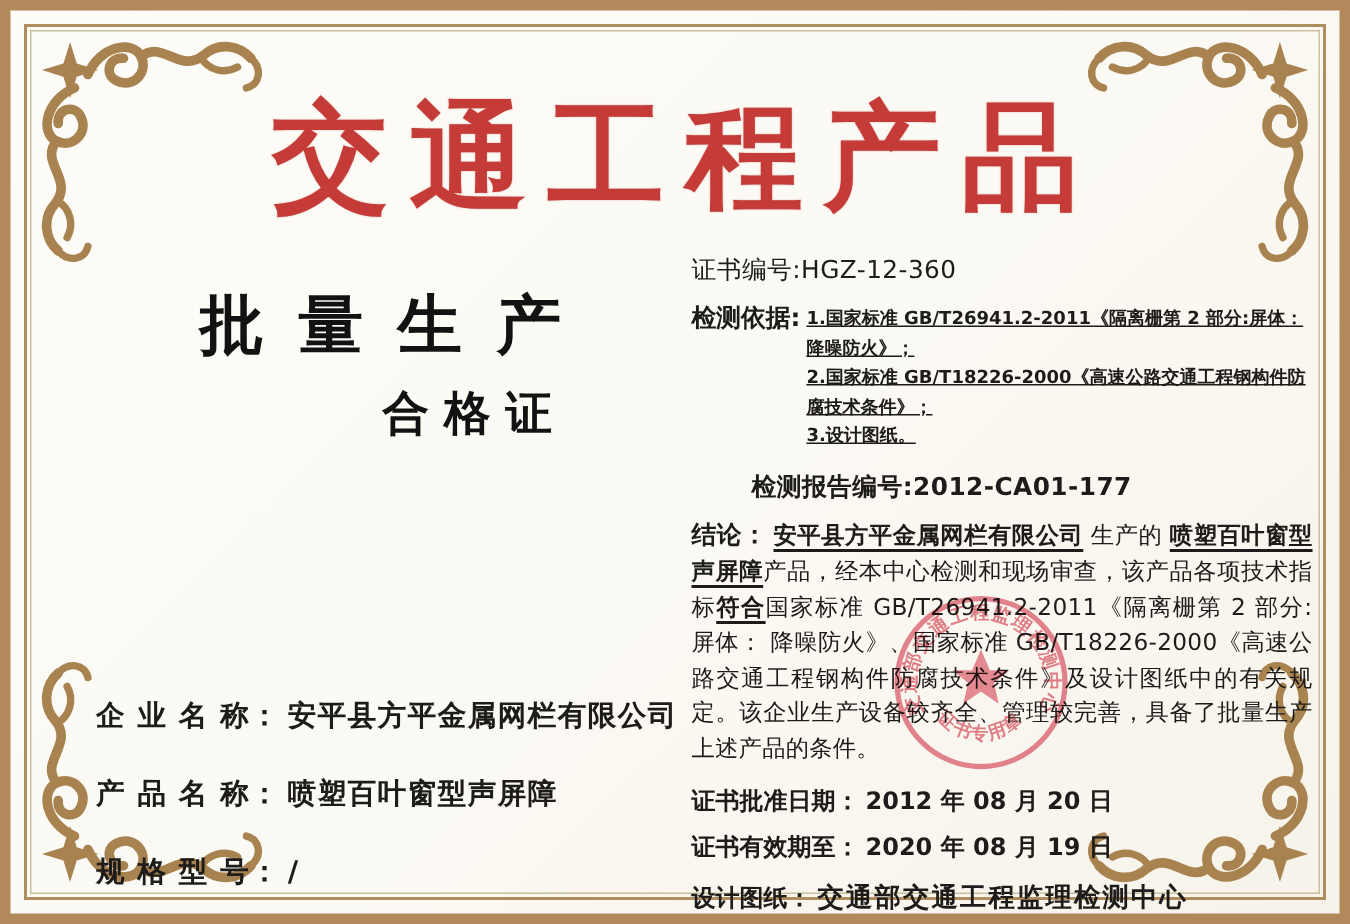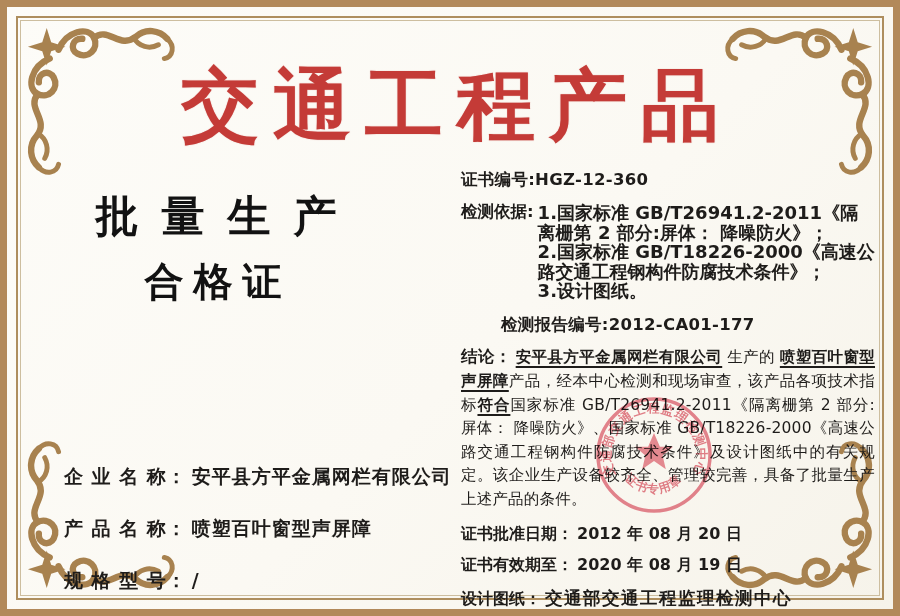--- a/index.html
+++ b/index.html
@@ -24,34 +24,34 @@
   .corner.br{bottom:23px;right:23px;transform:scale(-1,-1);}
 
   .title{
     position:absolute;top:42px;left:0;width:100%;text-align:center;
     font-size:78px;line-height:1.22;font-weight:700;color:#c43b37;
     letter-spacing:14px;text-indent:14px;
     text-shadow:0 0 1px rgba(196,59,55,.5);
     margin-top:16px;
   }
 
-  .batch{position:absolute;left:58px;top:188px;width:320px;text-align:center;color:#121212;}
+  .batch{position:absolute;left:58px;top:188px;width:320px;text-align:right;color:#121212;}
   .batch-line1{font-size:43px;font-weight:600;letter-spacing:4px;white-space:nowrap;}
-  .batch-line2{font-size:39px;font-weight:600;letter-spacing:10px;margin-top:9px;}
+  .batch-line2{font-size:31px;font-weight:600;letter-spacing:10px;margin-top:9px;}
 
   .company{position:absolute;left:64px;top:440px;width:380px;}
   .company-row{margin-bottom:26px;font-size:19px;white-space:nowrap;margin-top:24px;}
   .company-label{font-weight:600;letter-spacing:1px;}
   .company-value{font-weight:700;margin-left:5px;letter-spacing:1px;}
 
   .rightcol{position:absolute;left:461px;top:169px;width:414px;}
-  .cert-line{font-size:16.5px;font-weight:700;letter-spacing:.3px;}
+  .cert-line{font-size:16.5px;font-weight:400;letter-spacing:.3px;}
   .basis{display:flex;margin-top:10px;}
   .basis-label{font-size:16.5px;font-weight:700;flex:none;}
-  .basis-lines{font-size:18px;font-weight:600;line-height:19.5px;margin-left:4px;padding-top:2px;}
+  .basis-lines{font-size:12px;font-weight:600;line-height:19.5px;margin-left:4px;padding-top:2px;text-decoration:underline;}
   .report-line{margin-top:13px;font-size:16.5px;font-weight:700;letter-spacing:.3px;margin-left:40px;}
 
   .conclusion{margin-top:9px;font-size:15.5px;line-height:23.5px;text-align:justify;letter-spacing:.2px;}
   .conclusion .clabel{font-size:16.5px;font-weight:700;margin-right:4px;}
   .u{font-weight:700;text-decoration:underline;text-underline-offset:4px;text-decoration-thickness:1.5px;}
   .mid{margin:0 5px;font-family:Liberation Mono, monospace;}
 
   .dates{margin-top:13px;font-size:16px;}
   .d-row{white-space:nowrap;}
   .d-label{font-weight:700;}

